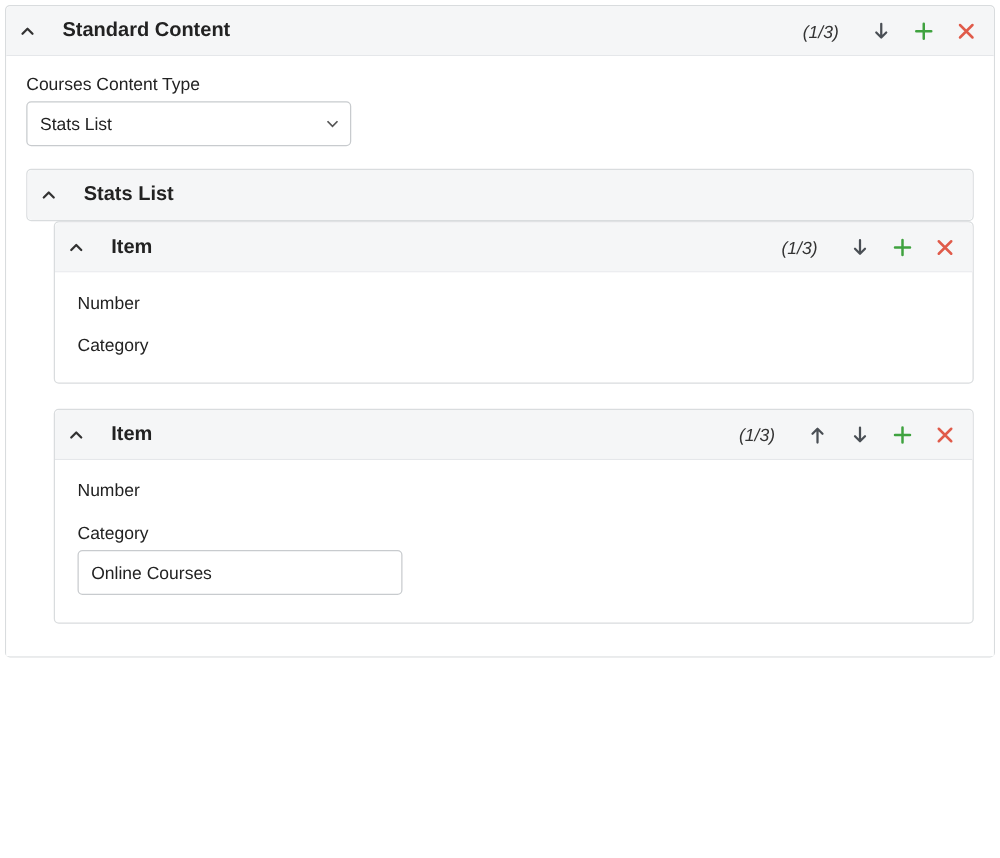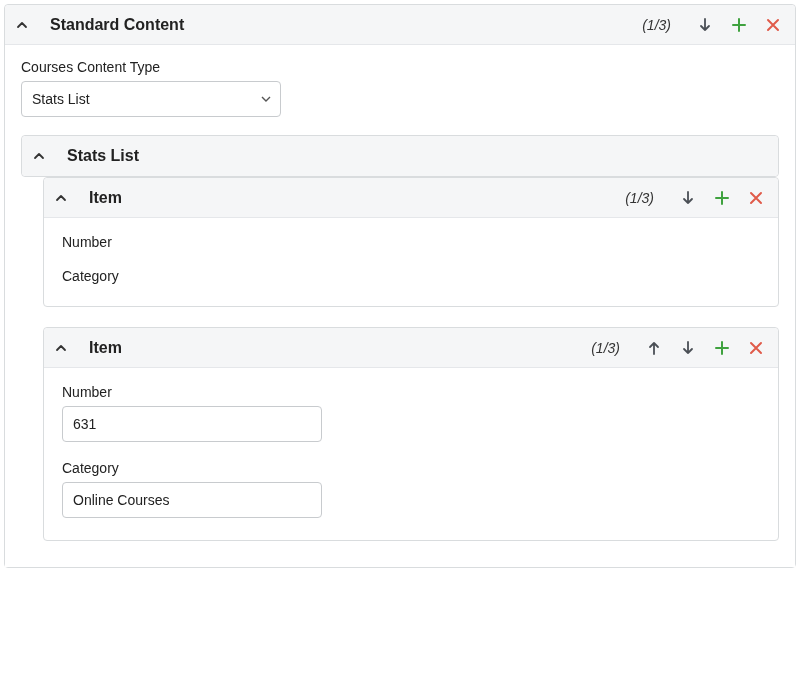--- a/index.html
+++ b/index.html
@@ -230,21 +230,20 @@
           <span class="icon-btn">
             <svg width="14" height="14" viewBox="0 0 14 14">
                     <path d="M2 2 L12 12 M12 2 L2 12" fill="none" stroke="#e05b4a" stroke-width="2" stroke-linecap="round"></path>
                   </svg>
           </span>
         </div>
       </div>
       <div class="item-body">
         <div class="field-group">
           <label class="field-label">Number</label>
-          <input class="text-input" type="text" value="631" style="">
         </div>
         <div class="field-group">
           <label class="field-label">Category</label>
           <input class="text-input" type="text" value="Online Courses" style="">
         </div>
       </div>
     </div>
   </div>
 </div>
 

